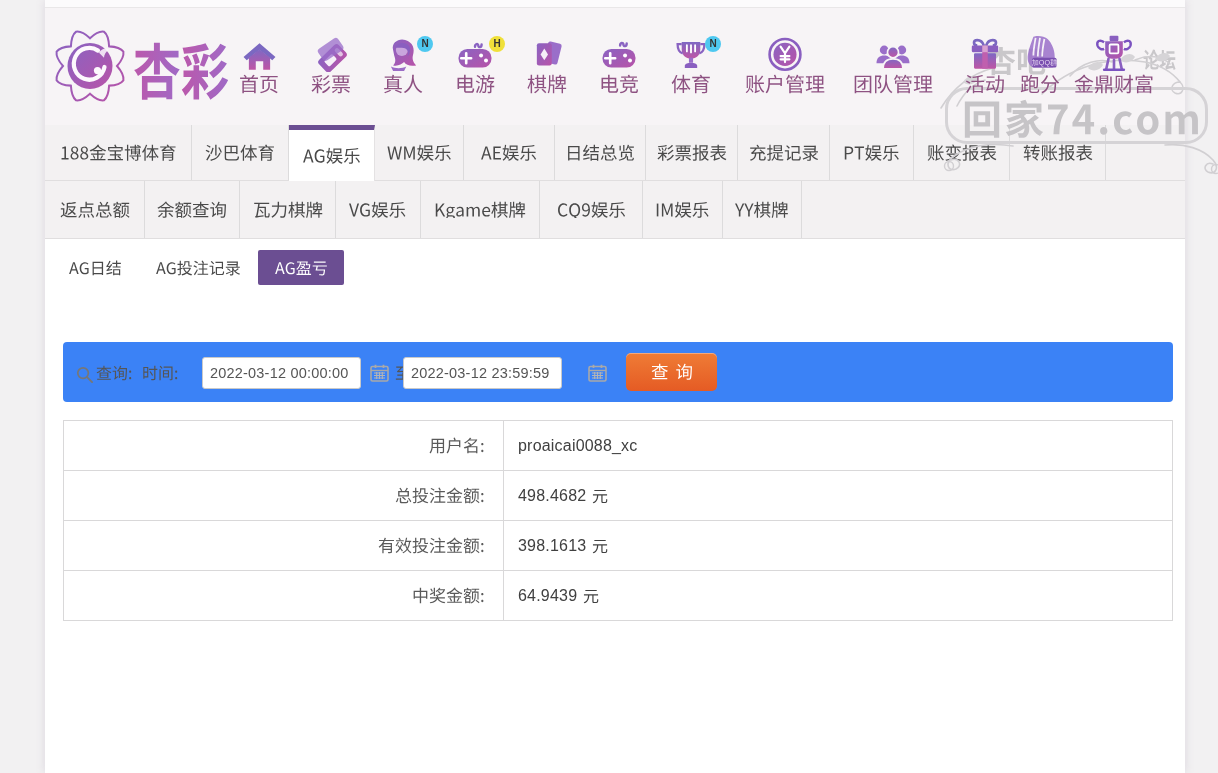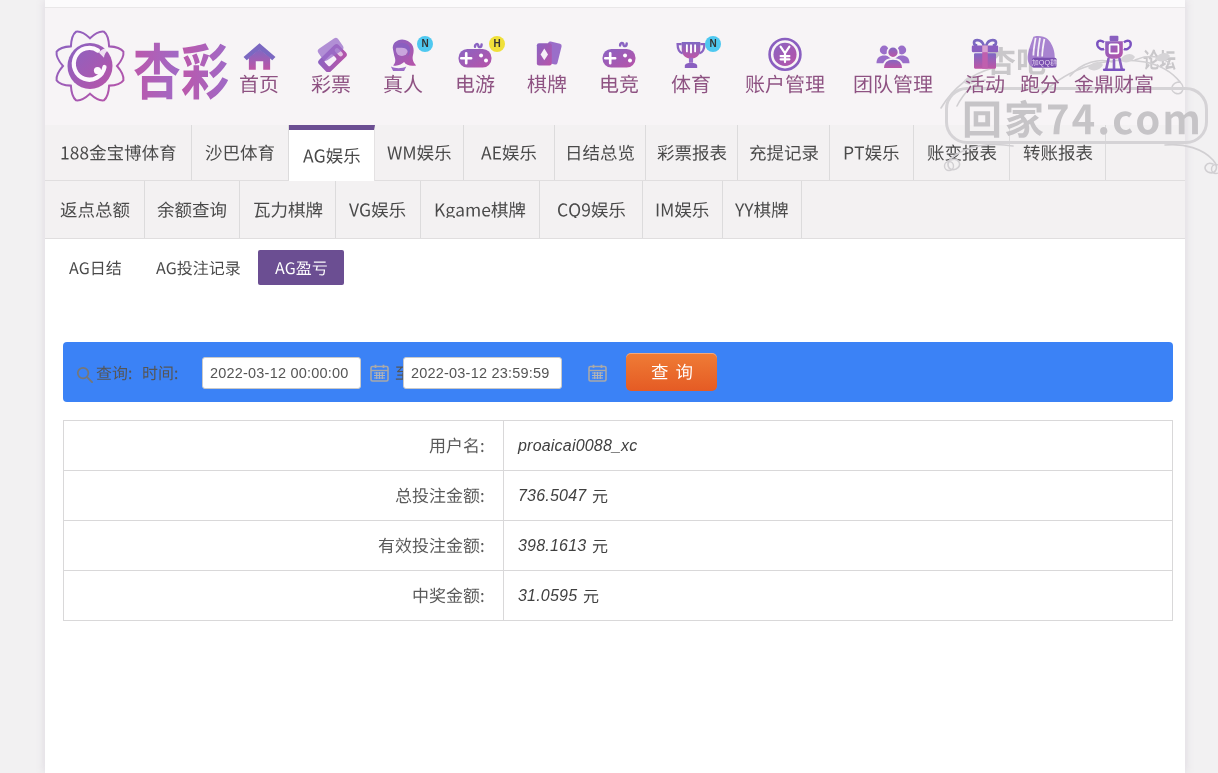--- a/index.html
+++ b/index.html
@@ -24,21 +24,21 @@
 .sti { height:35px; padding:0 17px; display:flex; align-items:center; justify-content:center;}
 .sti.stact { background:#6b4e92; border-radius:2px; }
 .qbar { position:absolute; top:342px; left:18px; width:1110px; height:60px; background:#3b82f6; border-radius:4px; z-index:1;}
 .qel { position:absolute; }
 .qin { position:absolute; top:15px; width:159px; height:32px; border:1px solid #c9c9c9; border-radius:3px; background:#fff; font-family:"Liberation Sans",sans-serif; font-size:14.5px; color:#555; padding:0 0 0 7px; letter-spacing:0.2px;}
 .qbtn { position:absolute; left:563px; top:11px; width:91px; height:38px; background:linear-gradient(#ef7c36,#e55b24); border-radius:5px; display:flex; align-items:center; justify-content:center; box-shadow:inset 0 1px 0 rgba(255,255,255,.35);}
 .rpt { position:absolute; top:420px; left:18px; width:1110px; border-collapse:collapse; z-index:1;}
 .rpt td { border:1px solid #d9d8d9; height:50px; }
 .rpt td.tl { width:440px; text-align:right; padding-right:18px; }
 .rpt td.tl svg { position:relative; top:2px; }
-.rpt td.tv { padding-left:14px; font-size:16px; color:#404040;font-style:italic; }
+.rpt td.tv { padding-left:14px; font-size:16px; color:#404040; }
 .vt { letter-spacing:0.2px; }
 .yu { vertical-align:-3px; margin-left:1px;}
 .wm { position:absolute; top:0; left:0; width:1173px; height:300px; z-index:2; pointer-events:none;}
 .wbox { position:absolute; left:900px; top:87px; width:263px; height:57px; border:3px solid #d5d3d6; border-radius:22px; }
 </style></head>
 <body>
 <div class="wrap">
 <div class="topline"></div>
 <div class="hbg"></div>
 <svg width="0" height="0" style="position:absolute">
@@ -604,21 +604,21 @@
         </tr>
         <tr>
           <td class="tl"><svg class="st " style="" width="89.7" height="17" viewBox="0 -880 5278 1000" fill="#5a5a5a">
               <use href="#r603b" x="0"></use>
               <use href="#r6295" x="1000"></use>
               <use href="#r6ce8" x="2000"></use>
               <use href="#r91d1" x="3000"></use>
               <use href="#r989d" x="4000"></use>
               <use href="#r3a" x="5000"></use>
             </svg></td>
-          <td class="tv"><span class="vt">736.5047</span> <svg class="st yu" style="" width="16.0" height="16" viewBox="0 -880 1000 1000" fill="#404040">
+          <td class="tv"><span class="vt">498.4682</span> <svg class="st yu" style="" width="16.0" height="16" viewBox="0 -880 1000 1000" fill="#404040">
               <use href="#r5143" x="0"></use>
             </svg></td>
         </tr>
         <tr>
           <td class="tl"><svg class="st " style="" width="106.7" height="17" viewBox="0 -880 6278 1000" fill="#5a5a5a">
               <use href="#r6709" x="0"></use>
               <use href="#r6548" x="1000"></use>
               <use href="#r6295" x="2000"></use>
               <use href="#r6ce8" x="3000"></use>
               <use href="#r91d1" x="4000"></use>
@@ -630,18 +630,18 @@
             </svg></td>
         </tr>
         <tr>
           <td class="tl"><svg class="st " style="" width="72.7" height="17" viewBox="0 -880 4278 1000" fill="#5a5a5a">
               <use href="#r4e2d" x="0"></use>
               <use href="#r5956" x="1000"></use>
               <use href="#r91d1" x="2000"></use>
               <use href="#r989d" x="3000"></use>
               <use href="#r3a" x="4000"></use>
             </svg></td>
-          <td class="tv"><span class="vt">31.0595</span> <svg class="st yu" style="" width="16.0" height="16" viewBox="0 -880 1000 1000" fill="#404040">
+          <td class="tv"><span class="vt">64.9439</span> <svg class="st yu" style="" width="16.0" height="16" viewBox="0 -880 1000 1000" fill="#404040">
               <use href="#r5143" x="0"></use>
             </svg></td>
         </tr>
       </tbody>
     </table>
 </div>
 </body></html>

